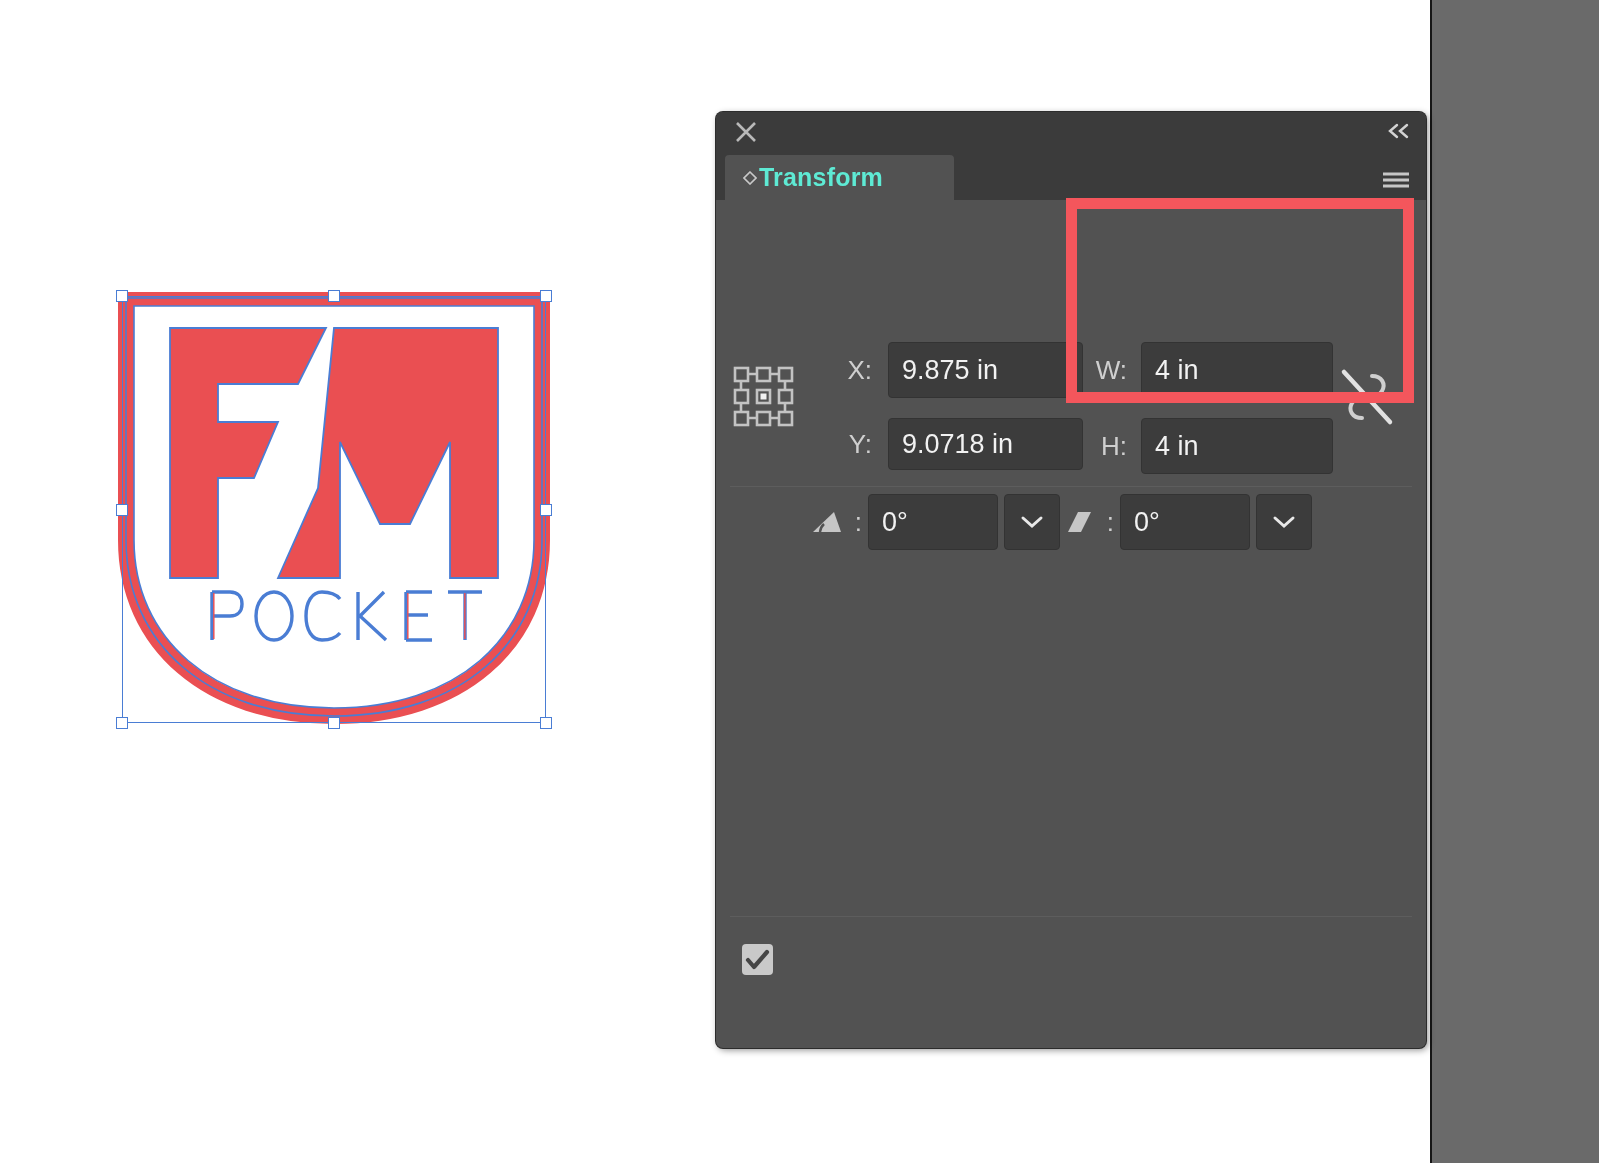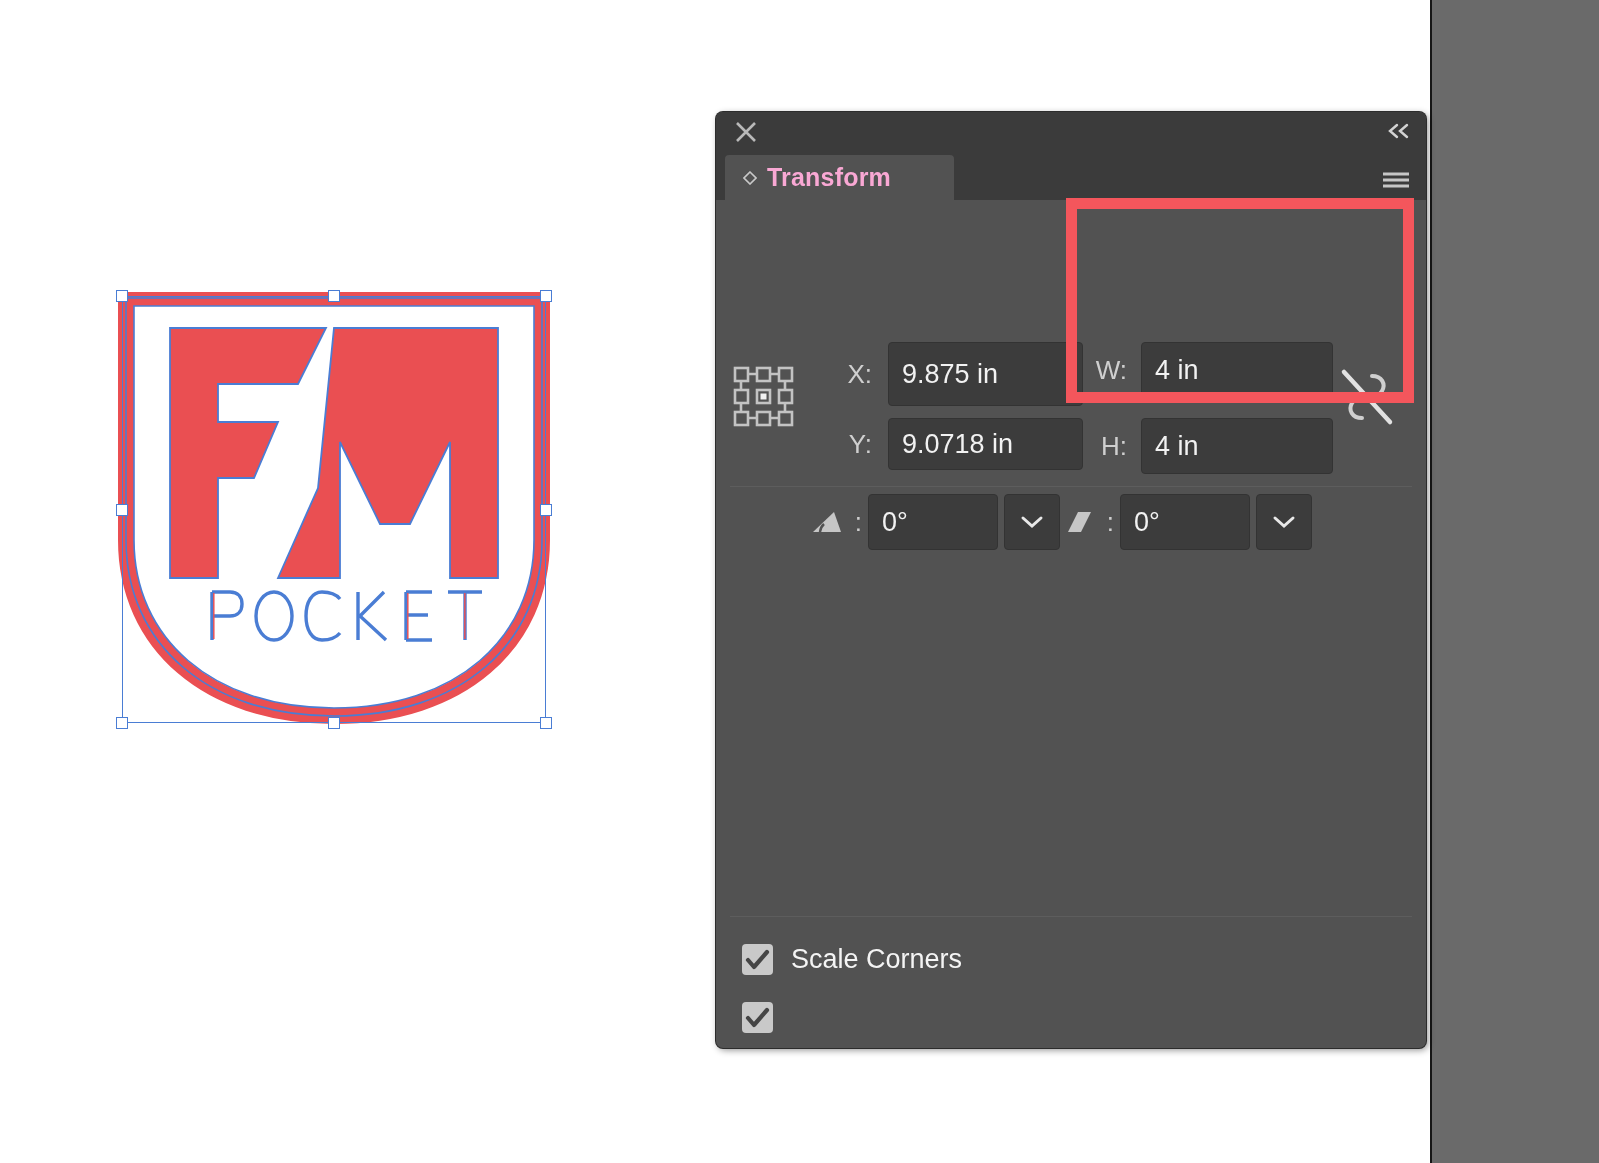--- a/index.html
+++ b/index.html
@@ -91,22 +91,22 @@
     background: #525252;
     border-radius: 4px 4px 0 0;
     display: flex; align-items: center;
   }
   .tab-diamond {
     margin-left: 18px;
     width: 14px; height: 14px;
     flex: 0 0 auto;
   }
   .tab-label {
-    margin-left: 10px;
-    color: #f9a8d4;
+    margin-left: 2px;
+    color: #5eead4;
     font-size: 25px;
     font-weight: bold;
     letter-spacing: 0.2px;
   }
   .panel-menu-icon {
     position: absolute; right: 15px; top: 59px;
     width: 30px; height: 18px;
   }
 
   
@@ -291,21 +291,21 @@
             <rect x="47" y="47" width="13" height="13"></rect>
             <path d="M16 9 H25 M38 9 H47 M16 53 H25 M38 53 H47 M9 16 V25 M9 38 V47 M53 16 V25 M53 38 V47"></path>
           </g>
           <rect x="25" y="25" width="13" height="13" fill="none" stroke="#c3c3c3" stroke-width="2.6"></rect>
           <rect x="28.5" y="28.5" width="6" height="6" fill="#f0f0f0"></rect>
         </svg>
       </div>
 
       <div class="field-row" style="left:118px; top:142px;">
         <span class="lbl" style="width:38px;">X:</span>
-        <div class="inp" style="width:195px; height:64px; margin-left:16px;">9.875 in</div>
+        <div class="inp" style="width:195px; height:56px; margin-left:16px;">9.875 in</div>
       </div>
 
       <div class="field-row" style="left:118px; top:218px;">
         <span class="lbl" style="width:38px;">Y:</span>
         <div class="inp" style="width:195px; height:52px; margin-left:16px;">9.0718 in</div>
       </div>
 
       <div class="field-row" style="left:371px; top:142px;">
         <span class="lbl" style="width:40px;">W:</span>
         <div class="inp" style="width:192px; height:56px; margin-left:14px;">4 in</div>
@@ -363,28 +363,20 @@
     <div class="divider" style="top:804px;"></div>
 
 
     <div class="checks">
       <div class="check-row">
         <span class="cbox">
           <svg viewBox="0 0 31 31" width="31" height="31">
             <path d="M6 16 L12 23 L25 8" stroke="#454545" stroke-width="4.2" fill="none" stroke-linecap="round" stroke-linejoin="round"></path>
           </svg>
         </span>
-        <span class="check-label">Scale Corners</span>
-      </div>
-      <div class="check-row">
-        <span class="cbox">
-          <svg viewBox="0 0 31 31" width="31" height="31">
-            <path d="M6 16 L12 23 L25 8" stroke="#454545" stroke-width="4.2" fill="none" stroke-linecap="round" stroke-linejoin="round"></path>
-          </svg>
-        </span>
       </div>
     </div>
 
   </div>
 
   <div class="annot"></div>
 
 </div>
 
 </body></html>

